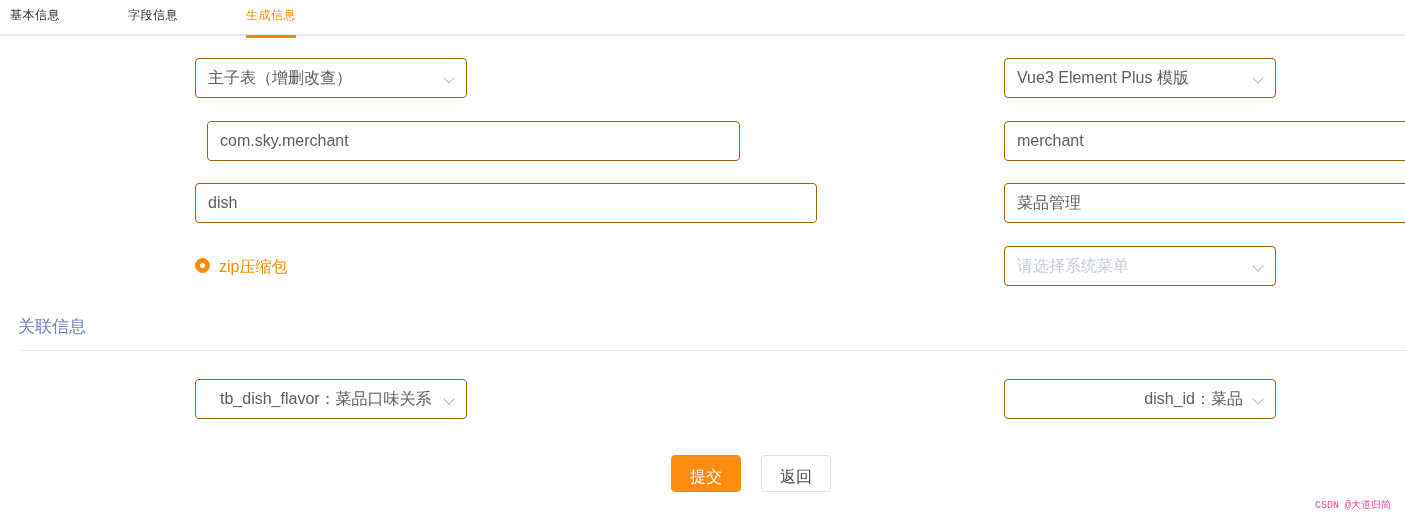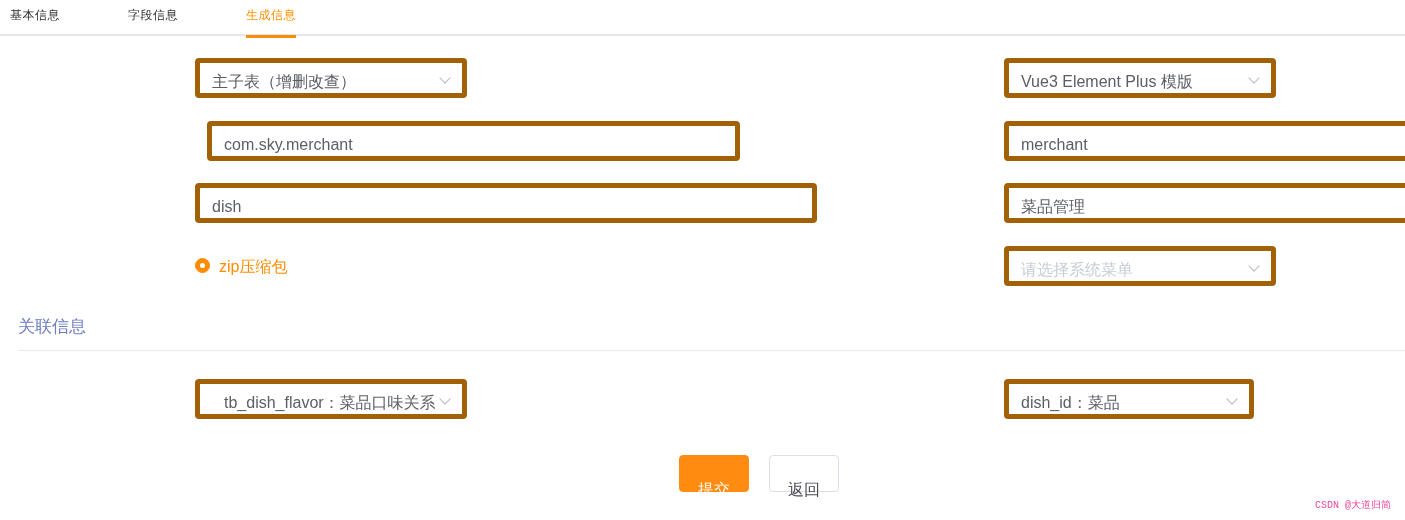--- a/index.html
+++ b/index.html
@@ -33,21 +33,21 @@
   #tab0 { left: 10px; }
   #tab1 { left: 128px; }
   #tab2 { left: 246px; }
 
   
   .row { position: absolute; height: 40px; }
 
   
   .ctl {
     position: absolute; top: 0; height: 40px;
-    border: 5px solid #a16207; border-radius: 4px; background: #fff;
+    border: 1px solid #a16207; border-radius: 4px; background: #fff;
     font-size: 16px; color: #5a5e66; line-height: 38px;
     padding: 0 12px; overflow: hidden; white-space: nowrap;
     cursor: text;
   }
   .ctl.sel { cursor: pointer; padding-right: 32px; }
   .ctl.sel .caret {
     position: absolute; right: 11px; top: 50%; margin-top: -4px;
     width: 11px; height: 7px; pointer-events: none;
   }
   .ctl.sel .caret::before {
@@ -86,21 +86,21 @@
   }
   .divider {
     position: absolute; left: 18px; top: 350px; width: 1387px;
     height: 1px; background: #e8eaec;
   }
 
   
   .btn {
     position: absolute; top: 455px; height: 37px; line-height: 35px;
     border-radius: 4px; font-size: 16px; text-align: left;
-    cursor: pointer; padding: 16px 18px; white-space: nowrap; margin-left: 8px;
+    cursor: pointer; padding: 3px 18px; white-space: nowrap;
   }
   .btn-primary { background: #ff8c11; color: #fff; border: 1px solid #ff8c11; left: 671px; }
   .btn-default { background: #fff; color: #4a4a52; border: 1px solid #dcdfe6; left: 761px; }
 
   
   .watermark {
     position: absolute; right: 14px; bottom: 8px;
     font-size: 10px; color: #ec4899; white-space: nowrap; font-family: Liberation Mono, monospace;
   }
 </style>
@@ -182,21 +182,21 @@
   <div class="row" style="left:0; top:379px;">
 
     <div class="ctl sel" style="left:195px; width:272px;padding-left:24px;">
       <span class="val">tb_dish_flavor：菜品口味关系</span>
       <span class="caret"></span>
     </div>
   </div>
 
   <div class="row" style="left:0; top:379px;">
 
-    <div class="ctl sel" style="left:1004px; width:250px;">
+    <div class="ctl sel" style="left:1004px; width:272px;text-align:right;">
       <span class="val">dish_id：菜品</span>
       <span class="caret"></span>
     </div>
   </div>
 
   <div class="btn btn-primary">提交</div>
   <div class="btn btn-default">返回</div>
 
   <div class="watermark">CSDN @大道归简</div>
 

